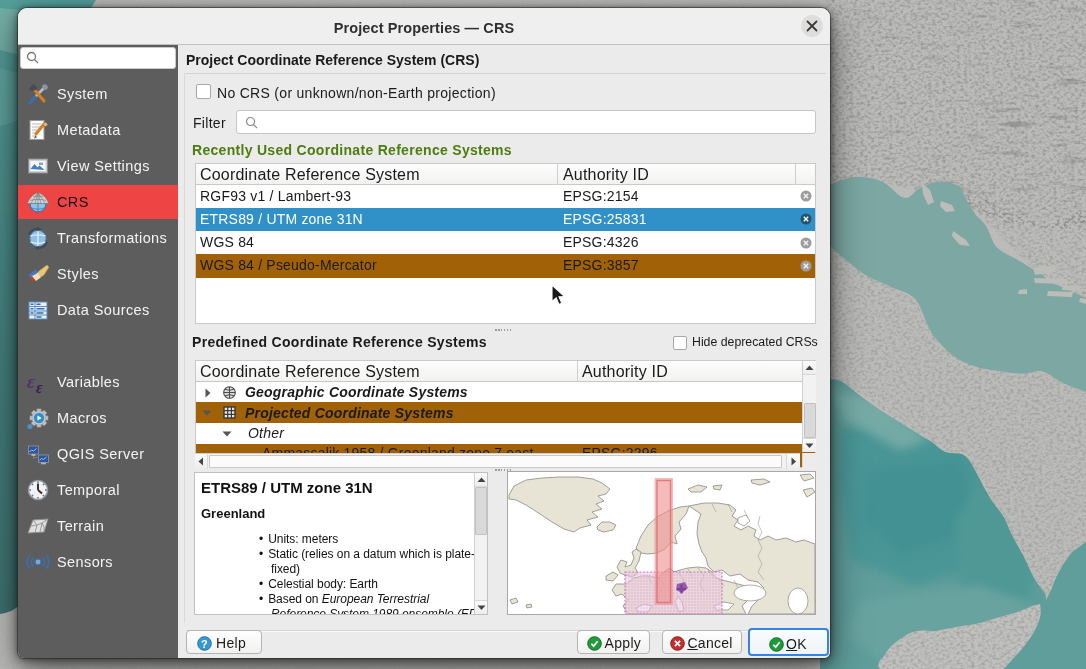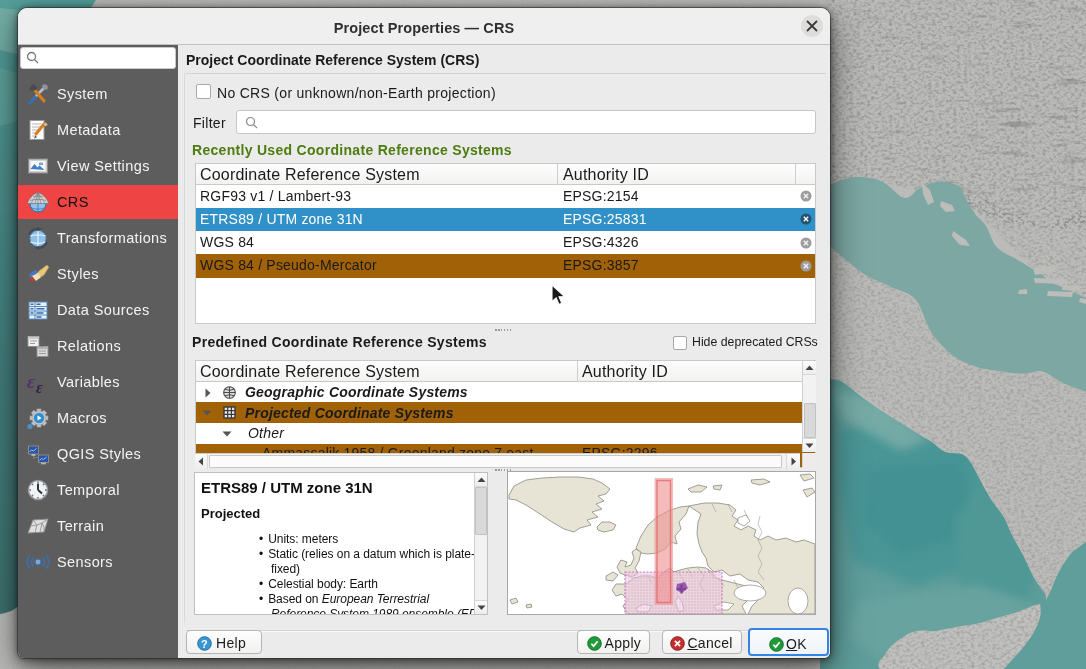--- a/index.html
+++ b/index.html
@@ -189,32 +189,20 @@
         <span class="lb">Styles</span>
       </div>
     <div class="sbrow" style="top:247.8px">
         <svg class="ic" viewBox="0 0 24 24">
           <rect x="3" y="4" width="18" height="17" fill="#eaf1f8" stroke="#5b8cc0"></rect>
           <path d="M3,8.5h18M3,13h18M3,17h18M9,4v17" stroke="#5b8cc0" stroke-width="1"></path>
           <path d="M4.5,6.2h3M10.5,6.2h4M4.5,10.8h3M10.5,10.8h8M4.5,15h3M10.5,15h7M10.5,19h5" stroke="#2f6fb4" stroke-width="1.6"></path>
         </svg>
         <span class="lb">Data Sources</span>
       </div>
-    <div class="sbrow" style="top:283.8px">
-        <svg class="ic" viewBox="0 0 24 24">
-          <rect x="2" y="2.5" width="11" height="10" fill="#f2f2f2" stroke="#8f8f8f"></rect>
-          <rect x="2" y="2.5" width="11" height="2.6" fill="#c9c9c9"></rect>
-          <path d="M4,7h7M4,9.5h5" stroke="#9a9a9a"></path>
-          <rect x="11" y="12.5" width="11" height="10" fill="#d9d9d9" stroke="#8f8f8f"></rect>
-          <rect x="11" y="12.5" width="11" height="2.6" fill="#b0b0b0"></rect>
-          <path d="M13,17h7M13,19.5h7" stroke="#9a9a9a"></path>
-          <path d="M13,9 h3 v4" fill="none" stroke="#6b6b6b" stroke-dasharray="1.5,1.5"></path>
-        </svg>
-        <span class="lb">Relations</span>
-      </div>
     <div class="sbrow" style="top:319.8px">
         <svg class="ic" viewBox="0 0 24 24">
           <text x="1" y="18" font-size="19" font-style="italic" font-weight="bold" fill="#53326a" font-family="Liberation Serif,serif">ε</text>
           <text x="10" y="23" font-size="16" font-style="italic" font-weight="bold" fill="#392150" font-family="Liberation Serif,serif">ε</text>
         </svg>
         <span class="lb">Variables</span>
       </div>
     <div class="sbrow" style="top:355.8px">
         <svg class="ic" viewBox="0 0 24 24">
           <g fill="#c9c9c9" stroke="#9e9e9e" stroke-width=".7">
@@ -233,21 +221,21 @@
     <div class="sbrow" style="top:391.8px">
         <svg class="ic" viewBox="0 0 24 24">
           <rect x="2.5" y="4" width="10" height="8" fill="#2a57a5" stroke="#8a8a8a"></rect>
           <path d="M3.5,10 l2,-2 2,1 3,-2.5" stroke="#9fc0e8" fill="none"></path>
           <rect x="5.5" y="12" width="4" height="2" fill="#b0b0b0"></rect>
           <path d="M7.5,14 v3 M7.5,15.5 h9" stroke="#7a7a7a"></path>
           <rect x="12.5" y="13" width="10" height="7.5" fill="#2a57a5" stroke="#8a8a8a"></rect>
           <path d="M13.5,18.5 l2,-2 2,1 3,-2.5" stroke="#9fc0e8" fill="none"></path>
           <rect x="15" y="20.5" width="5" height="1.8" fill="#b0b0b0"></rect>
         </svg>
-        <span class="lb">QGIS Styles</span>
+        <span class="lb">QGIS Server</span>
       </div>
     <div class="sbrow" style="top:427.8px">
         <svg class="ic" viewBox="0 0 24 24">
           <circle cx="12" cy="12" r="9.6" fill="#f2f2f2" stroke="#9a9a9a" stroke-width="1.4"></circle>
           <g stroke="#4a78b5" stroke-width="1.4">
             <path d="M12,3.2v1.8M12,19v1.8M3.2,12h1.8M19,12h1.8M5.8,5.8l1.3,1.3M16.9,16.9l1.3,1.3M5.8,18.2l1.3,-1.3M16.9,7.1l1.3,-1.3"></path>
           </g>
           <path d="M12,12 L12,5.5 M12,12 L16,15.5" stroke="#2f2f2f" stroke-width="1.9" fill="none"></path>
         </svg>
         <span class="lb">Temporal</span>
@@ -393,21 +381,21 @@
       <div style="position:absolute;right:0;top:0;width:14px;height:15px;background:linear-gradient(#fcfcfc,#ededed);border-left:1px solid #d8d8d8">
           <svg width="6" height="9" style="position:absolute;left:4px;top:3px">
             <path d="M0.5,0.5 L5,4.5 L0.5,8.5 Z" fill="#444"></path>
           </svg>
         </div>
     </div>
     <div style="position:absolute;left:624px;top:408px;width:13.5px;height:15px;background:#ececec;border-left:1px solid #d8d8d8"></div>
     <div style="position:absolute;left:317px;top:424px;width:16px;height:2px;background:repeating-linear-gradient(90deg,#9a9a9a 0 1.5px,transparent 1.5px 3px)"></div>
     <div id="info">
       <div style="position:absolute;left:6px;top:5.5px;font-size:15px;font-weight:bold;color:#111">ETRS89 / UTM zone 31N</div>
-      <div style="position:absolute;left:6px;top:33px;font-size:13px;font-weight:bold;color:#111">Projected</div>
+      <div style="position:absolute;left:6px;top:33px;font-size:13px;font-weight:bold;color:#111">Greenland</div>
       <div style="position:absolute;left:64px;top:59px;font-size:12px;letter-spacing:-0.05px;color:#111;line-height:15px;white-space:nowrap">
         <div><span style="margin-right:5px">•</span>Units: meters</div>
         <div><span style="margin-right:5px">•</span>Static (relies on a datum which is plate-</div>
         <div><span style="margin-left:12px">fixed)</span></div>
         <div><span style="margin-right:5px">•</span>Celestial body: Earth</div>
         <div><span style="margin-right:5px">•</span>Based on <i>European Terrestrial</i></div>
         <div><span style="margin-left:12px"><i>Reference System 1989 ensemble (EPSG</i></span></div>
       </div>
       <div id="infovsb" style="position:absolute;right:0;top:0;width:13.5px;height:141px;background:#f2f2f2;border-left:1px solid #d0d0d0;">
         <div style="position:absolute;left:0;top:0;width:13px;height:14px;background:linear-gradient(#fcfcfc,#ededed);border-bottom:1px solid #d8d8d8">

